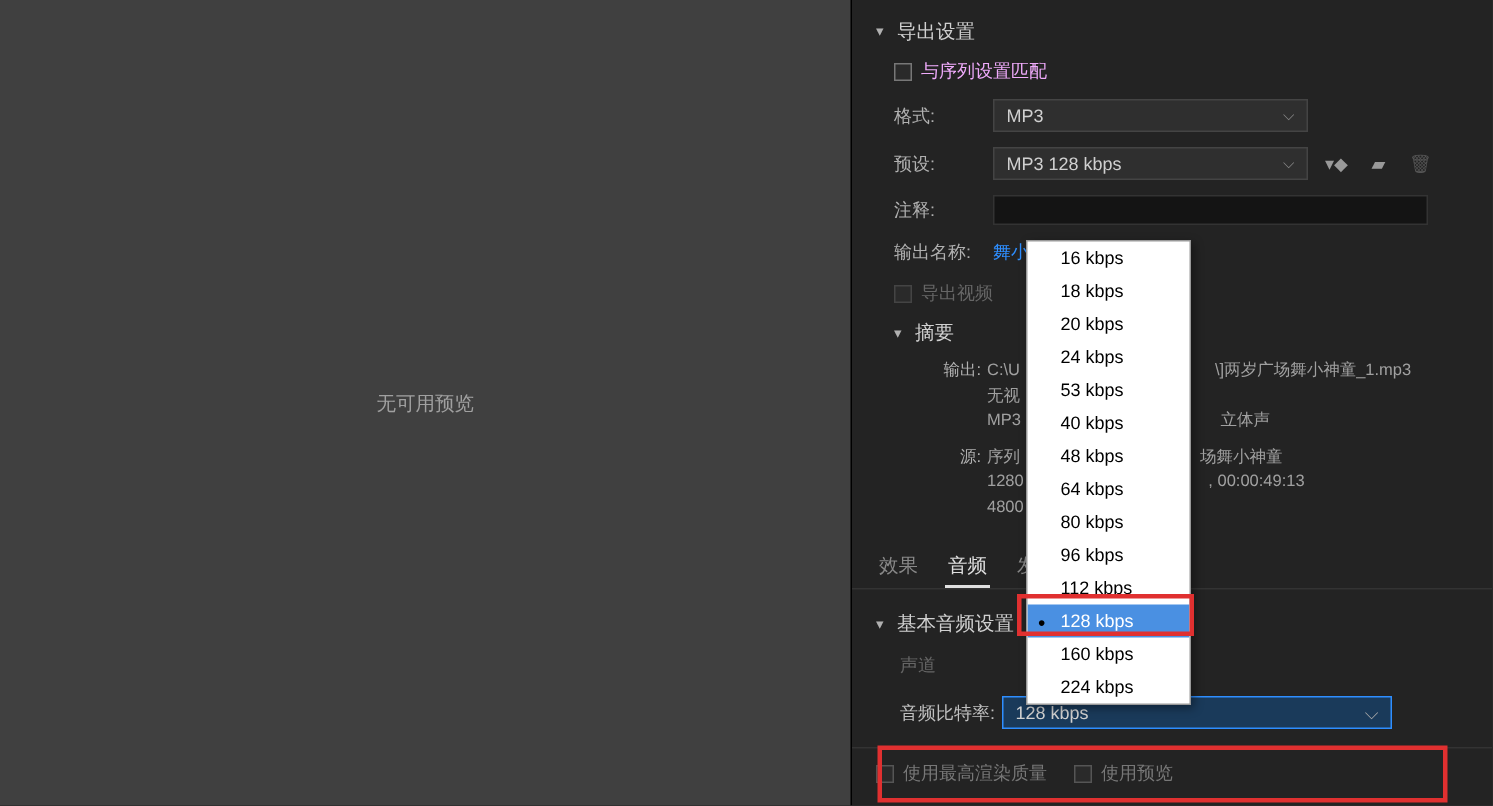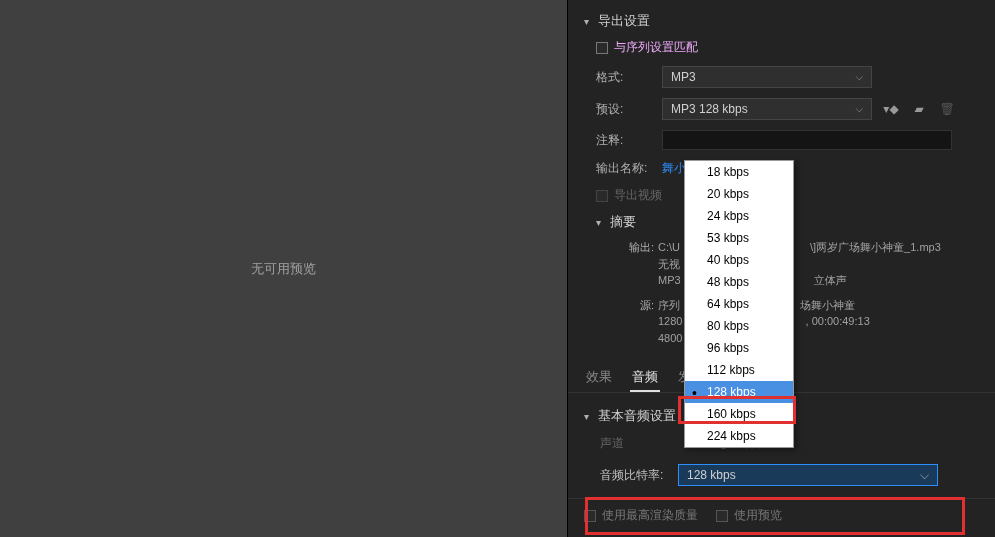--- a/index.html
+++ b/index.html
@@ -139,21 +139,20 @@
       font-size: 13px;
     }
     .tab.active {
       color: #e0e0e0;
       border-bottom: 2px solid #e0e0e0;
     }
     .audio-row {
       display: flex;
       align-items: center;
       padding: 6px 16px 6px 32px;
-      gap: 10px;
     }
     .radio {
       width: 11px;
       height: 11px;
       border: 1px solid #666;
       border-radius: 50%;
       display: inline-block;
       margin-right: 4px;
       position: relative;
     }
@@ -362,20 +361,21 @@
     </label>
     <label class="checkbox-label" style="color:#777">
       <span class="checkbox" style="border-color:#555"></span>
       <span>使用预览</span>
     </label>
   </div>
 
 </div>
 
 <div class="dropdown-menu" id="bitrate-menu">
+    <div class="dropdown-item">16 kbps</div>
     <div class="dropdown-item">18 kbps</div>
     <div class="dropdown-item">20 kbps</div>
     <div class="dropdown-item">24 kbps</div>
     <div class="dropdown-item">53 kbps</div>
     <div class="dropdown-item">40 kbps</div>
     <div class="dropdown-item">48 kbps</div>
     <div class="dropdown-item">64 kbps</div>
     <div class="dropdown-item">80 kbps</div>
     <div class="dropdown-item">96 kbps</div>
     <div class="dropdown-item">112 kbps</div>

